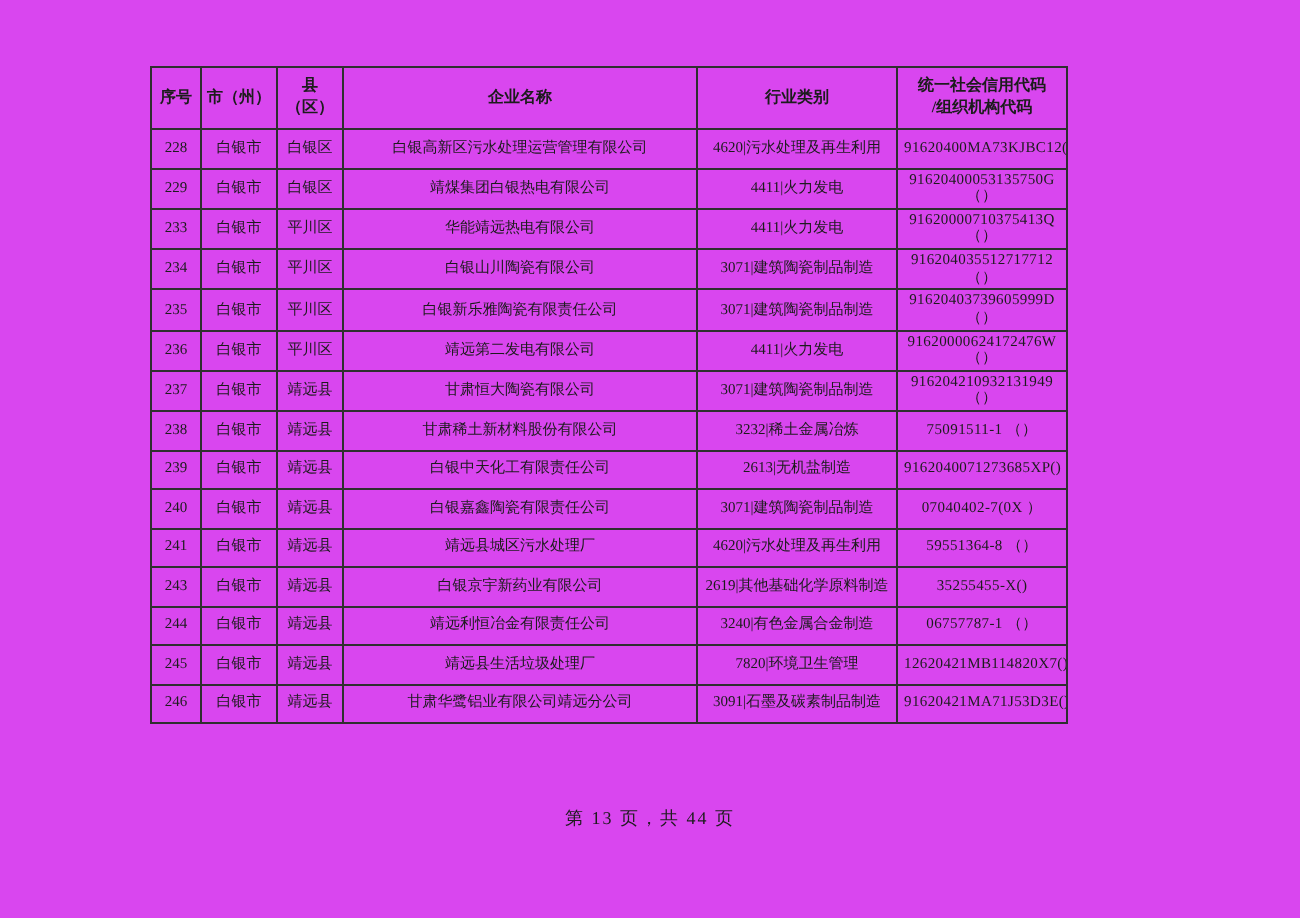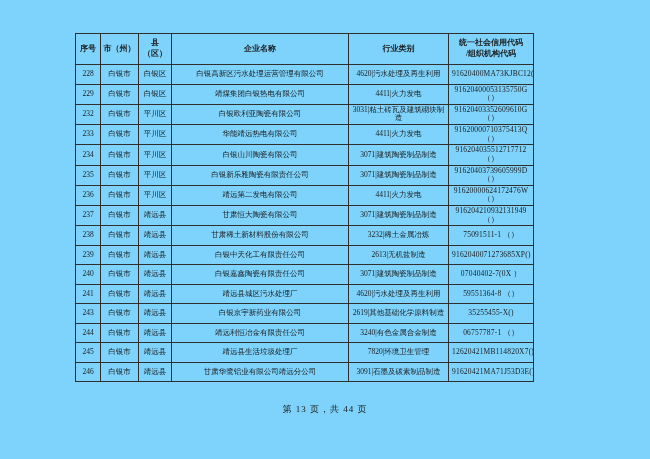--- a/index.html
+++ b/index.html
@@ -1,19 +1,19 @@
 <!DOCTYPE html>
 <html><head>
 <meta charset="utf-8">
 <style>
   html,body { margin:0; padding:0; }
   .page {
     position:relative;
     width:650px; height:459px;
-    background:#7dd3fc;
+    background:#d946ef;
     font-family:"Liberation Serif","DejaVu Serif",serif;
     color:#1c1c1c;
     overflow:hidden;
   }
   table.company-table {
     position:absolute; left:75px; top:33px;
     width:458px;
     border-collapse:collapse;
     table-layout:fixed;
     border:1.5px solid #2b2b2b;
@@ -85,28 +85,20 @@
         </tr>
         <tr>
           <td class="c-seq">229</td>
           <td class="c-city">白银市</td>
           <td class="c-county">白银区</td>
           <td class="c-company">靖煤集团白银热电有限公司</td>
           <td class="c-industry">4411|火力发电</td>
           <td class="c-code">91620400053135750G （）</td>
         </tr>
         <tr>
-          <td class="c-seq">232</td>
-          <td class="c-city">白银市</td>
-          <td class="c-county">平川区</td>
-          <td class="c-company">白银欧利亚陶瓷有限公司</td>
-          <td class="c-industry">3031|粘土砖瓦及建筑砌块制造</td>
-          <td class="c-code">91620403352609610G （）</td>
-        </tr>
-        <tr>
           <td class="c-seq">233</td>
           <td class="c-city">白银市</td>
           <td class="c-county">平川区</td>
           <td class="c-company">华能靖远热电有限公司</td>
           <td class="c-industry">4411|火力发电</td>
           <td class="c-code">91620000710375413Q （）</td>
         </tr>
         <tr>
           <td class="c-seq">234</td>
           <td class="c-city">白银市</td>

